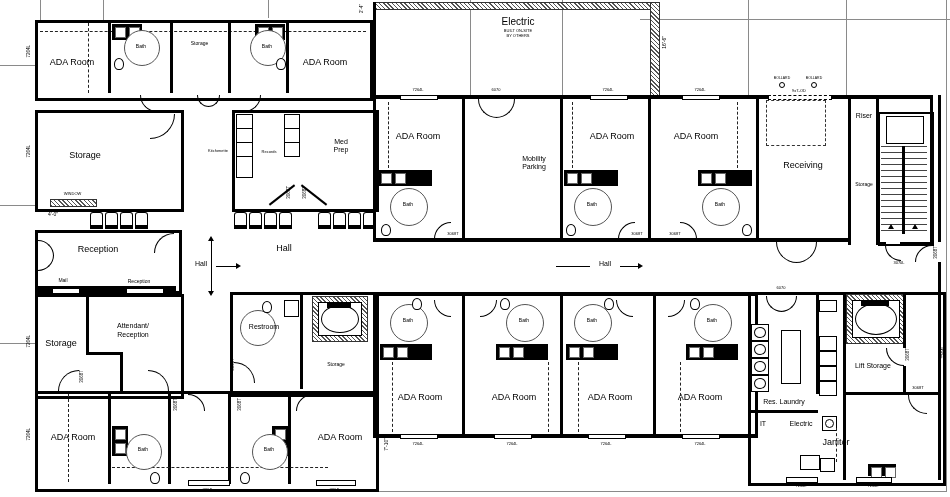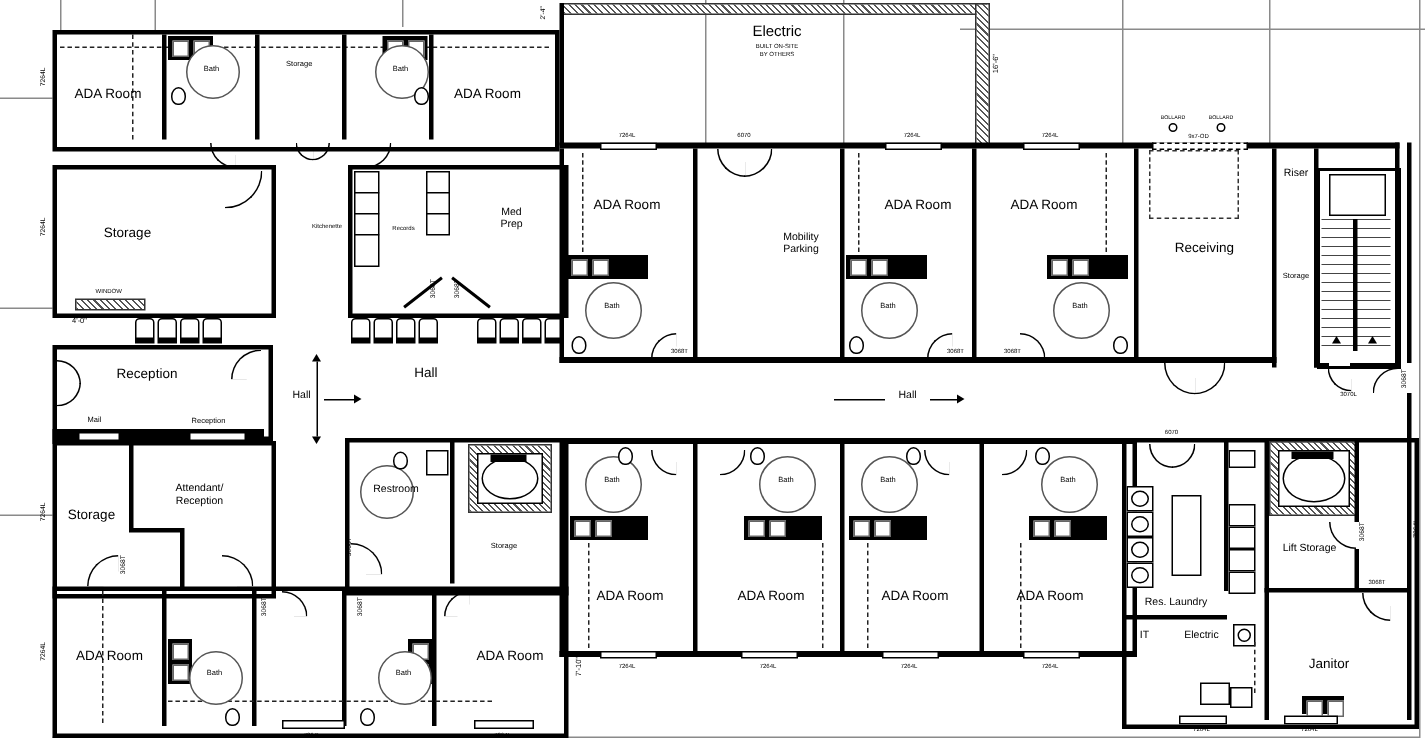--- a/index.html
+++ b/index.html
@@ -368,21 +368,21 @@
   <div class="dashv" style="left:836px;top:428px;height:34px"></div>
   <div class="hz" style="left:846px;top:294px;width:58px;height:48px"></div>
   <div class="panel" style="left:852px;top:300px;width:46px;height:36px"></div>
   <div class="w" style="left:861px;top:301px;width:28px;height:5px"></div>
   <div class="w" style="left:903px;top:292px;width:3px;height:56px"></div>
   <div class="w" style="left:903px;top:366px;width:3px;height:28px"></div>
   <div class="lbl rm wrap" style="left:850px;top:362px;width:46px">Lift Storage</div>
   <div class="arc bl" style="left:886px;top:348px;width:17px;height:17px"></div>
   <div class="vt" style="left:906px;top:348px">3068T</div>
   <div class="w" style="left:843px;top:392px;width:97px;height:3px"></div>
-  <div class="lbl" style="left:858px;top:437px;width:56px">Janitor</div>
+  <div class="lbl" style="left:808px;top:437px;width:56px">Janitor</div>
   <div class="arc bl" style="left:908px;top:395px;width:18px;height:18px"></div>
   <div class="lbl rt" style="left:906px;top:386px;width:24px">3068T</div>
   <div class="van" style="left:868px;top:464px;width:28px;height:12px"></div>
   <div class="winslot" style="left:786px;top:477px;width:30px"></div>
   <div class="winslot" style="left:856px;top:477px;width:34px"></div>
   <div class="lbl rt" style="left:781px;top:484px;width:40px">7264L</div>
   <div class="lbl rt" style="left:853px;top:484px;width:40px">7264L</div>
   <div class="vt" style="left:942px;top:346px">7264L</div>
 
 </div>

